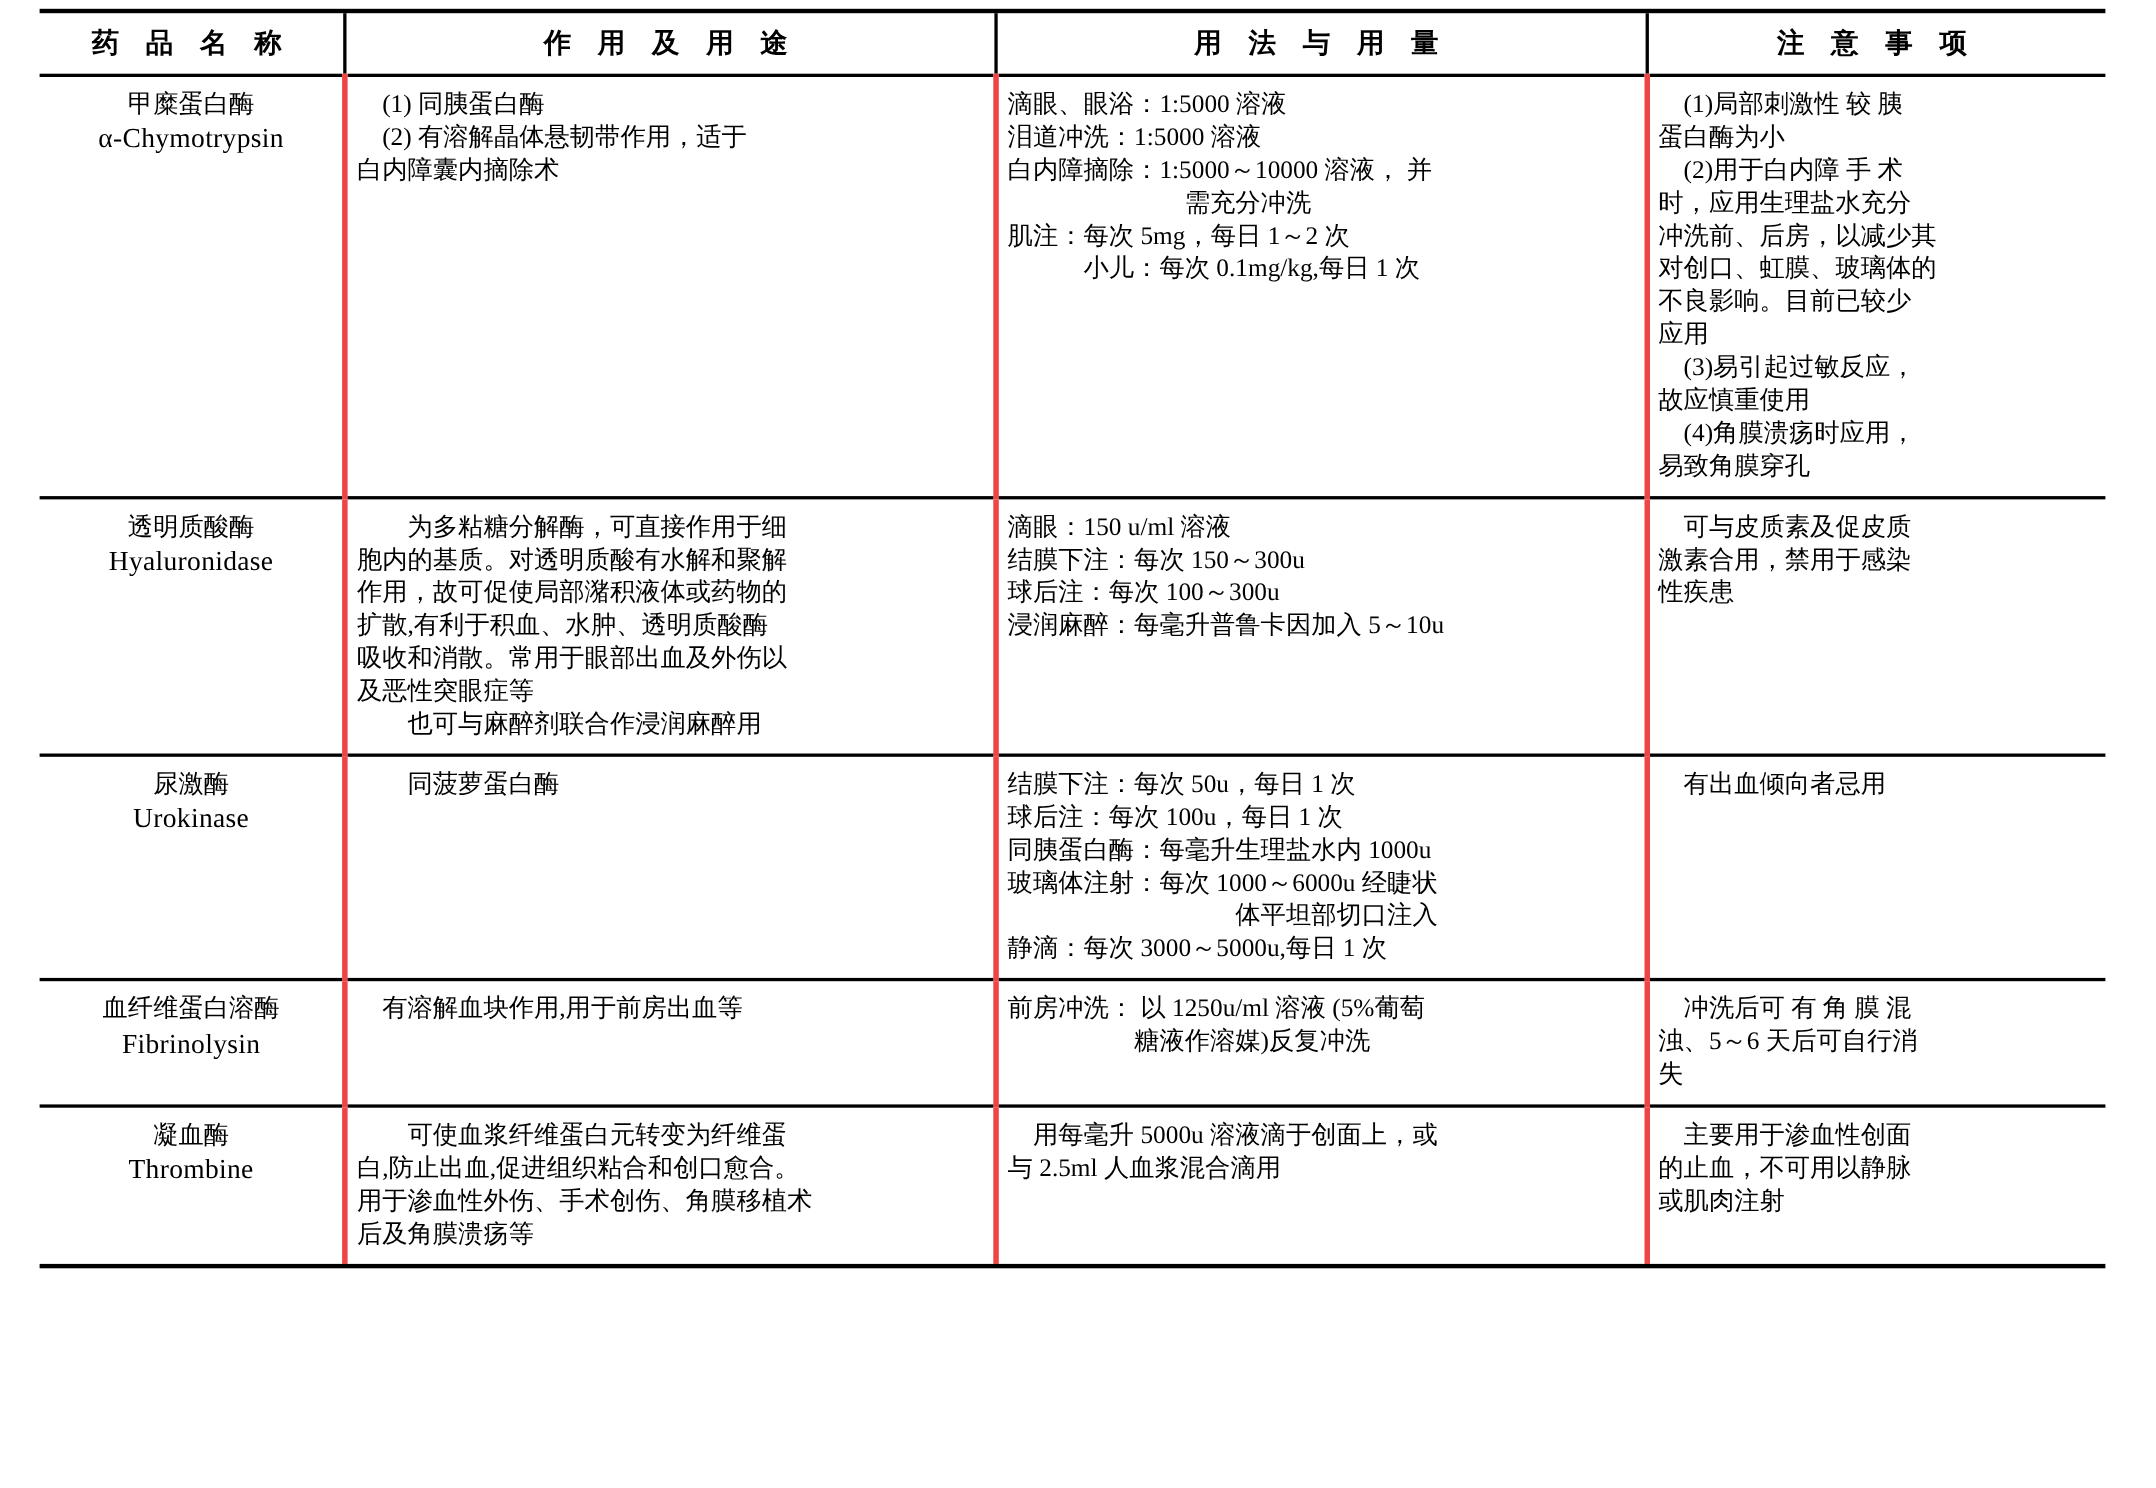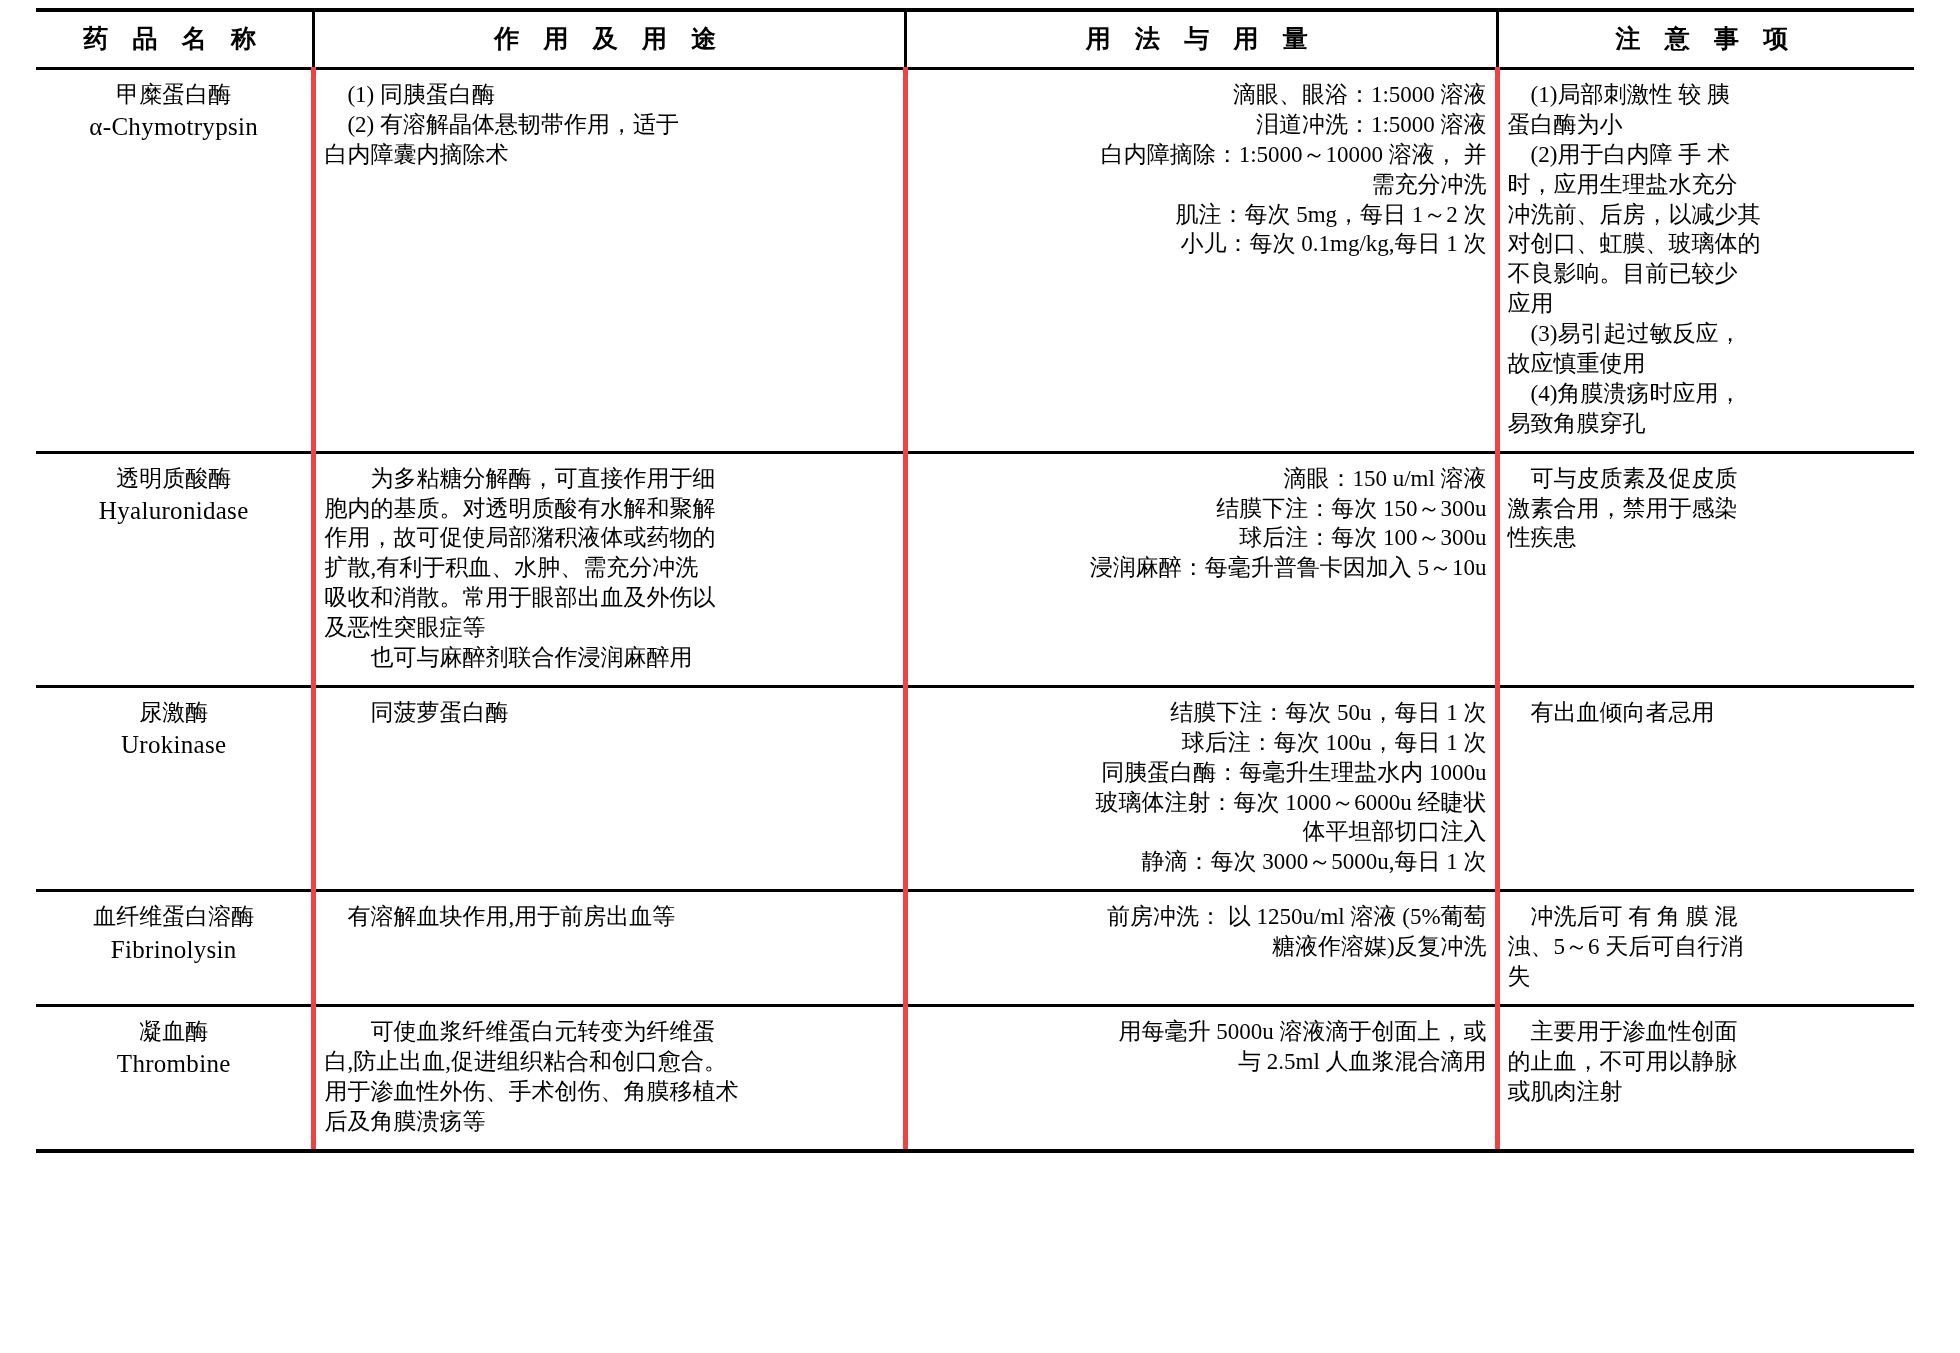--- a/index.html
+++ b/index.html
@@ -70,21 +70,21 @@
     text-align: center;
     font-size: 23px;
     line-height: 1.32;
   }
   .cell-name .cn { display: block; }
   .cell-name .en { display: block; font-weight: normal; font-size: 25px; letter-spacing: .3px;}
 
   .cell-use { text-align: left; }
   .cell-use .ln { display: block; white-space: pre-wrap; }
 
-  .cell-dose .ln { display: block; white-space: pre-wrap; text-align: right; }
+  .cell-dose .ln { display: block; white-space: pre-wrap; }
   .cell-note .ln { display: block; white-space: pre-wrap; }
 
   .cell-dose { font-size: 23px; }
   .cell-note { font-size: 23px; }
 </style>
 </head>
 <body>
 
 <div class="page">
   <div class="top-rule"></div>
@@ -141,21 +141,21 @@
 
       <tr>
         <td class="cell-name">
           <span class="cn">透明质酸酶</span>
           <span class="en">Hyaluronidase</span>
         </td>
         <td class="cell-use">
           <span class="ln">　　为多粘糖分解酶，可直接作用于细</span>
           <span class="ln">胞内的基质。对透明质酸有水解和聚解</span>
           <span class="ln">作用，故可促使局部潴积液体或药物的</span>
-          <span class="ln">扩散,有利于积血、水肿、需充分冲洗</span>
+          <span class="ln">扩散,有利于积血、水肿、透明质酸酶</span>
           <span class="ln">吸收和消散。常用于眼部出血及外伤以</span>
           <span class="ln">及恶性突眼症等</span>
           <span class="ln">　　也可与麻醉剂联合作浸润麻醉用</span>
         </td>
         <td class="cell-dose">
           <span class="ln">滴眼：150 u/ml 溶液</span>
           <span class="ln">结膜下注：每次 150～300u</span>
           <span class="ln">球后注：每次 100～300u</span>
           <span class="ln">浸润麻醉：每毫升普鲁卡因加入 5～10u</span>
         </td>

